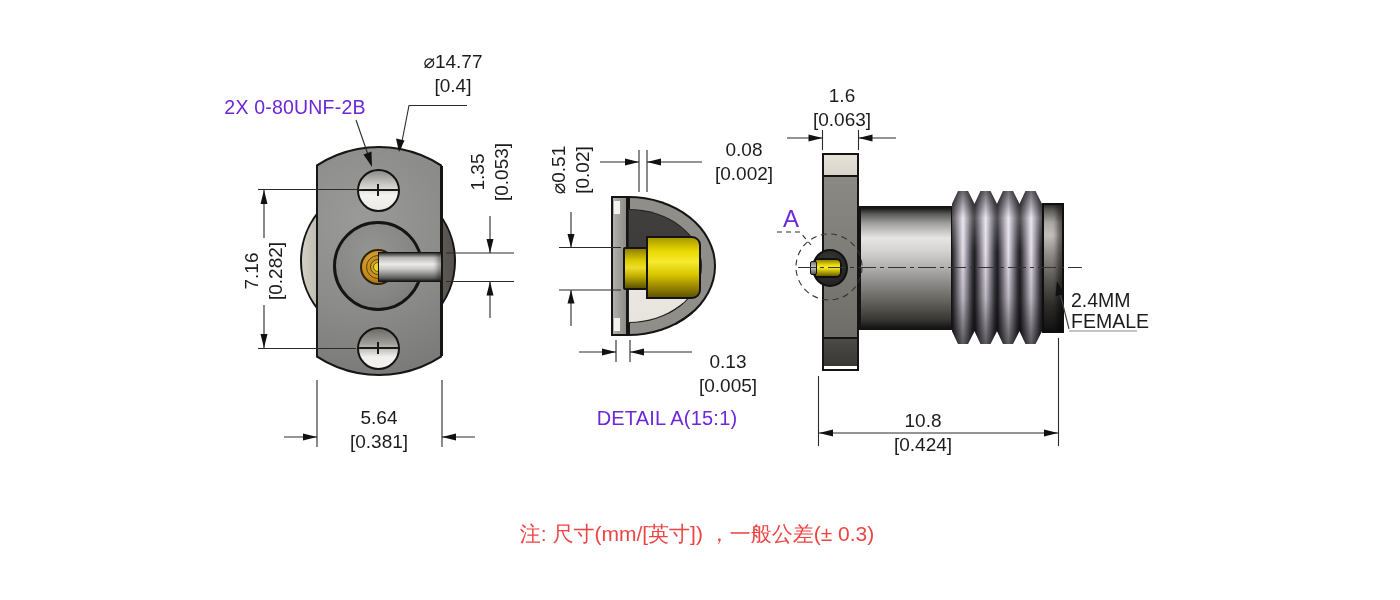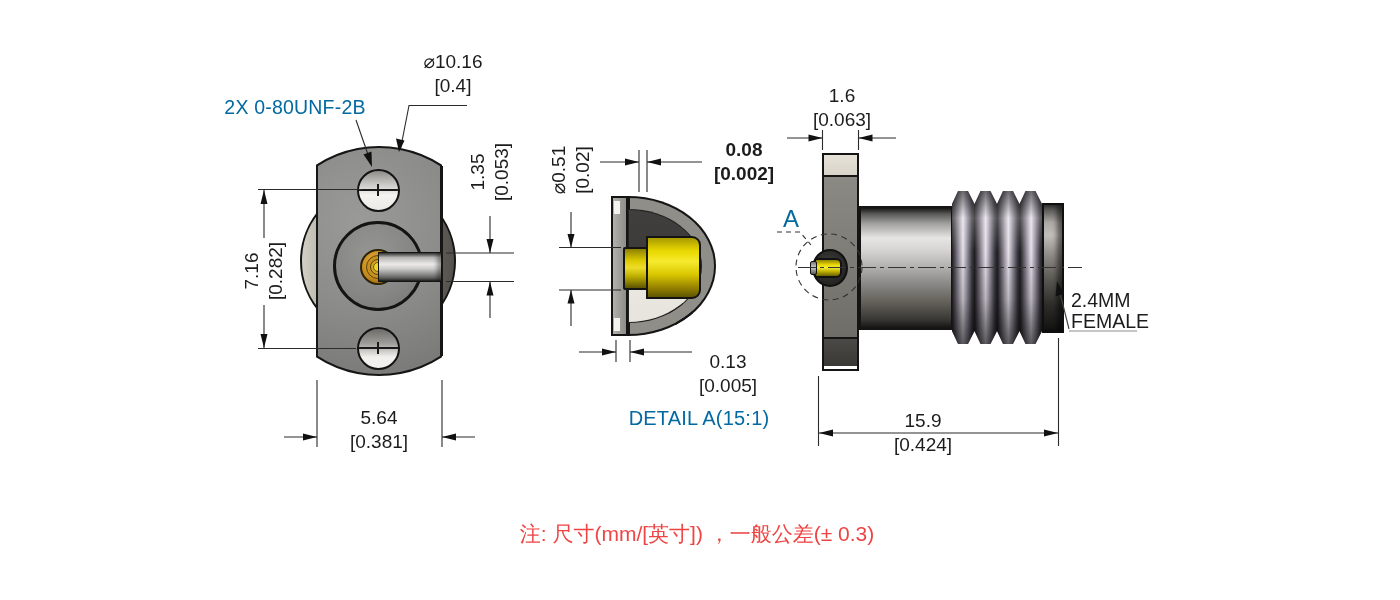--- a/index.html
+++ b/index.html
@@ -3,21 +3,21 @@
 <meta charset="utf-8">
 <style>
   * { margin:0; padding:0; box-sizing:border-box; }
   html,body { width:1400px; height:600px; background:#ffffff; overflow:hidden;
               font-family:"Liberation Sans","DejaVu Sans",sans-serif; color:#111; }
   .canvas { position:relative; width:1400px; height:600px; background:#fff; }
   .abs { position:absolute; }
   .overlay { position:absolute; left:0; top:0; pointer-events:none; }
 
   
-  .dimtext { position:absolute; font-size:19px; color:#0369a1; white-space:nowrap;
+  .dimtext { position:absolute; font-size:19px; color:#6d28d9; white-space:nowrap;
              transform:translate(-50%,-50%); text-align:center; letter-spacing:.2px; }
   .dim2v { position:absolute; transform:translate(-50%,-50%) rotate(-90deg);
            text-align:center; line-height:24px; white-space:nowrap; font-size:19px; color:#1c1c1c; }
   .dim2h { position:absolute; transform:translate(-50%,0); text-align:center;
            line-height:24px; white-space:nowrap; font-size:19px; color:#1c1c1c; }
   .callout { font-size:19.5px; }
   .note { position:absolute; transform:translate(-50%,-50%); white-space:nowrap;
           font-size:21px; color:#ef4444; }
 
   
@@ -211,21 +211,21 @@
         <path d="M1057 281 L1069 329" stroke="#444"></path>
         <path d="M1069 331 H1137" stroke="#8c8c8c"></path>
         <polygon points="1057,281 1064,294 1055.5,296.5" fill="#111" stroke="none"></polygon>
       </g>
     </g>
   </svg>
 
   <div class="dimtext callout" style="left:295px; top:107px;">2X 0-80UNF-2B</div>
 
   <div class="dim2h" style="left:453px; top:50px;">
-    <div>⌀10.16</div>
+    <div>⌀14.77</div>
     <div>[0.4]</div>
   </div>
 
   <div class="dim2v" style="left:264px; top:271px;">
     <div>7.16</div>
     <div>[0.282]</div>
   </div>
 
   <div class="dim2v" style="left:490px; top:172px;">
     <div>1.35</div>
@@ -235,39 +235,39 @@
   <div class="dim2h" style="left:379px; top:406px;">
     <div>5.64</div>
     <div>[0.381]</div>
   </div>
 
   <div class="dim2v" style="left:571px; top:170px;">
     <div>⌀0.51</div>
     <div>[0.02]</div>
   </div>
 
-  <div class="dim2h" style="left:744px; top:138px;font-weight:bold;">
+  <div class="dim2h" style="left:744px; top:138px;">
     <div>0.08</div>
     <div>[0.002]</div>
   </div>
 
   <div class="dim2h" style="left:728px; top:350px;">
     <div>0.13</div>
     <div>[0.005]</div>
   </div>
 
-  <div class="dimtext" style="left:667px; top:418px; font-size:20px;margin-left:32px;">DETAIL A(15:1)</div>
+  <div class="dimtext" style="left:667px; top:418px; font-size:20px;">DETAIL A(15:1)</div>
 
   <div class="dim2h" style="left:842px; top:84px;">
     <div>1.6</div>
     <div>[0.063]</div>
   </div>
 
   <div class="dim2h" style="left:923px; top:409px;">
-    <div>15.9</div>
+    <div>10.8</div>
     <div>[0.424]</div>
   </div>
 
   <div class="dimtext" style="left:791px; top:219px; font-size:24px;">A</div>
 
   <div class="abs" style="left:1071px; top:290px; font-size:19.5px; line-height:21px; color:#1c1c1c;">
     <div>2.4MM</div>
     <div>FEMALE</div>
   </div>
 

